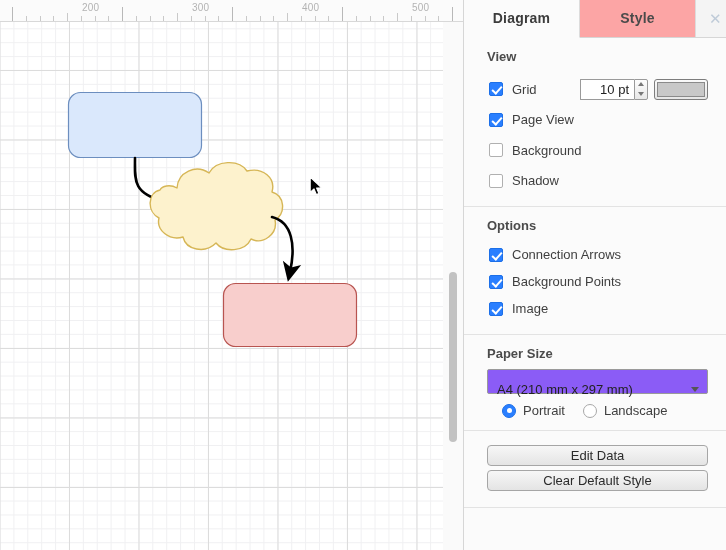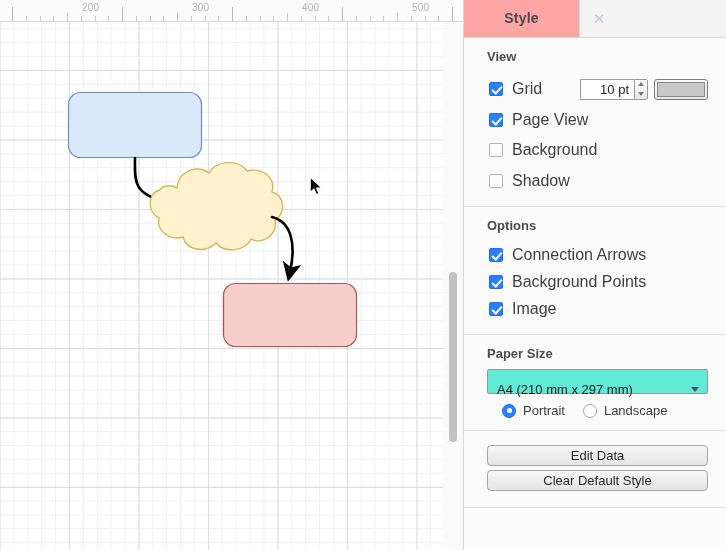--- a/index.html
+++ b/index.html
@@ -243,21 +243,21 @@
     position: absolute;
     left: 4px;
     top: 1px;
     width: 4px;
     height: 8px;
     border: solid #fff;
     border-width: 0 2px 2px 0;
     transform: rotate(42deg);
   }
   .row-label {
-    font-size: 16px;
+    font-size: 13px;
     color: #3f3f3f;
     white-space: nowrap;
     text-align: right;
   }
 
   .spacer { flex: 1 1 auto; }
 
   #grid-size-wrap {
     display: flex;
     align-items: flex-end;
@@ -336,21 +336,21 @@
     line-height: 23px;
     margin-left: 6px;
   }
 
   #paper-select {
     margin: 0 18px 0 23px;
     height: 25px;
     box-sizing: border-box;
     border: 1px solid #9a9a9a;
     border-radius: 2px;
-    background: #5eead4;
+    background: #8b5cf6;
     display: flex;
     align-items: center;
     padding: 16px 8px 0 9px;
     font-size: 13px;
     color: #222;
     cursor: default;
   }
   #paper-select .spacer { flex: 1 1 auto; }
   .chev {
     width: 0; height: 0;
@@ -484,20 +484,21 @@
 
       <svg id="mouse-cursor" viewBox="0 0 14 21" style="left: 309px; top: 155px;">
         <path d="M1.2,1 L1.2,16.5 L5.0,12.9 L7.4,18.6 L9.9,17.5 L7.6,12.0 L12.4,11.7 Z" fill="#000" stroke="#fff" stroke-width="1.1" stroke-linejoin="round"></path>
       </svg>
     </div>
   </div>
 
   <div id="side-panel">
 
     <div id="tabbar">
+      <div class="tab active">Diagram</div>
       <div class="tab inactive">Style</div>
       <div id="tab-close">
         <span id="close-x">✕</span>
       </div>
     </div>
 
     <div class="section">
       <div class="section-title">View</div>
 
       <div class="row tall">

